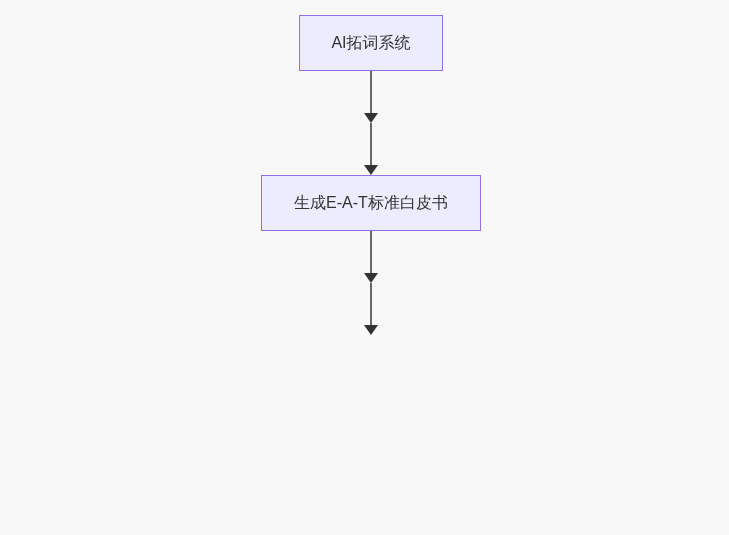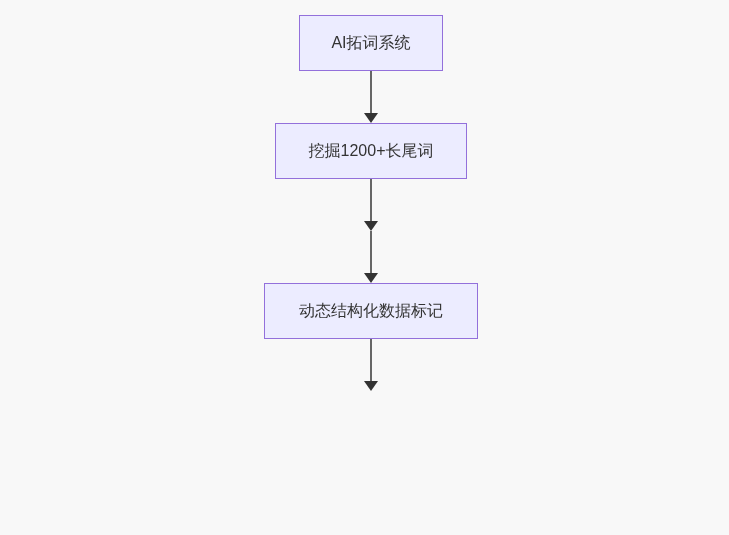--- a/index.html
+++ b/index.html
@@ -79,38 +79,35 @@
 
   <div class="node n0">
     <span>AI拓词系统</span>
   </div>
 
   <div class="edge">
     <div class="edge-line"></div>
     <div class="arrowhead"></div>
   </div>
 
-  <div class="node n1">
-    <span>挖掘1200+长尾词</span>
+
+  <div class="edge">
+    <div class="edge-line"></div>
+    <div class="arrowhead"></div>
+  </div>
+
+  <div class="node n2">
+    <span>生成E-A-T标准白皮书</span>
   </div>
 
   <div class="edge">
     <div class="edge-line"></div>
     <div class="arrowhead"></div>
   </div>
 
 
   <div class="edge">
     <div class="edge-line"></div>
     <div class="arrowhead"></div>
   </div>
 
-  <div class="node n3">
-    <span>动态结构化数据标记</span>
-  </div>
-
-  <div class="edge">
-    <div class="edge-line"></div>
-    <div class="arrowhead"></div>
-  </div>
-
 
 </div>
 
 </body></html>

